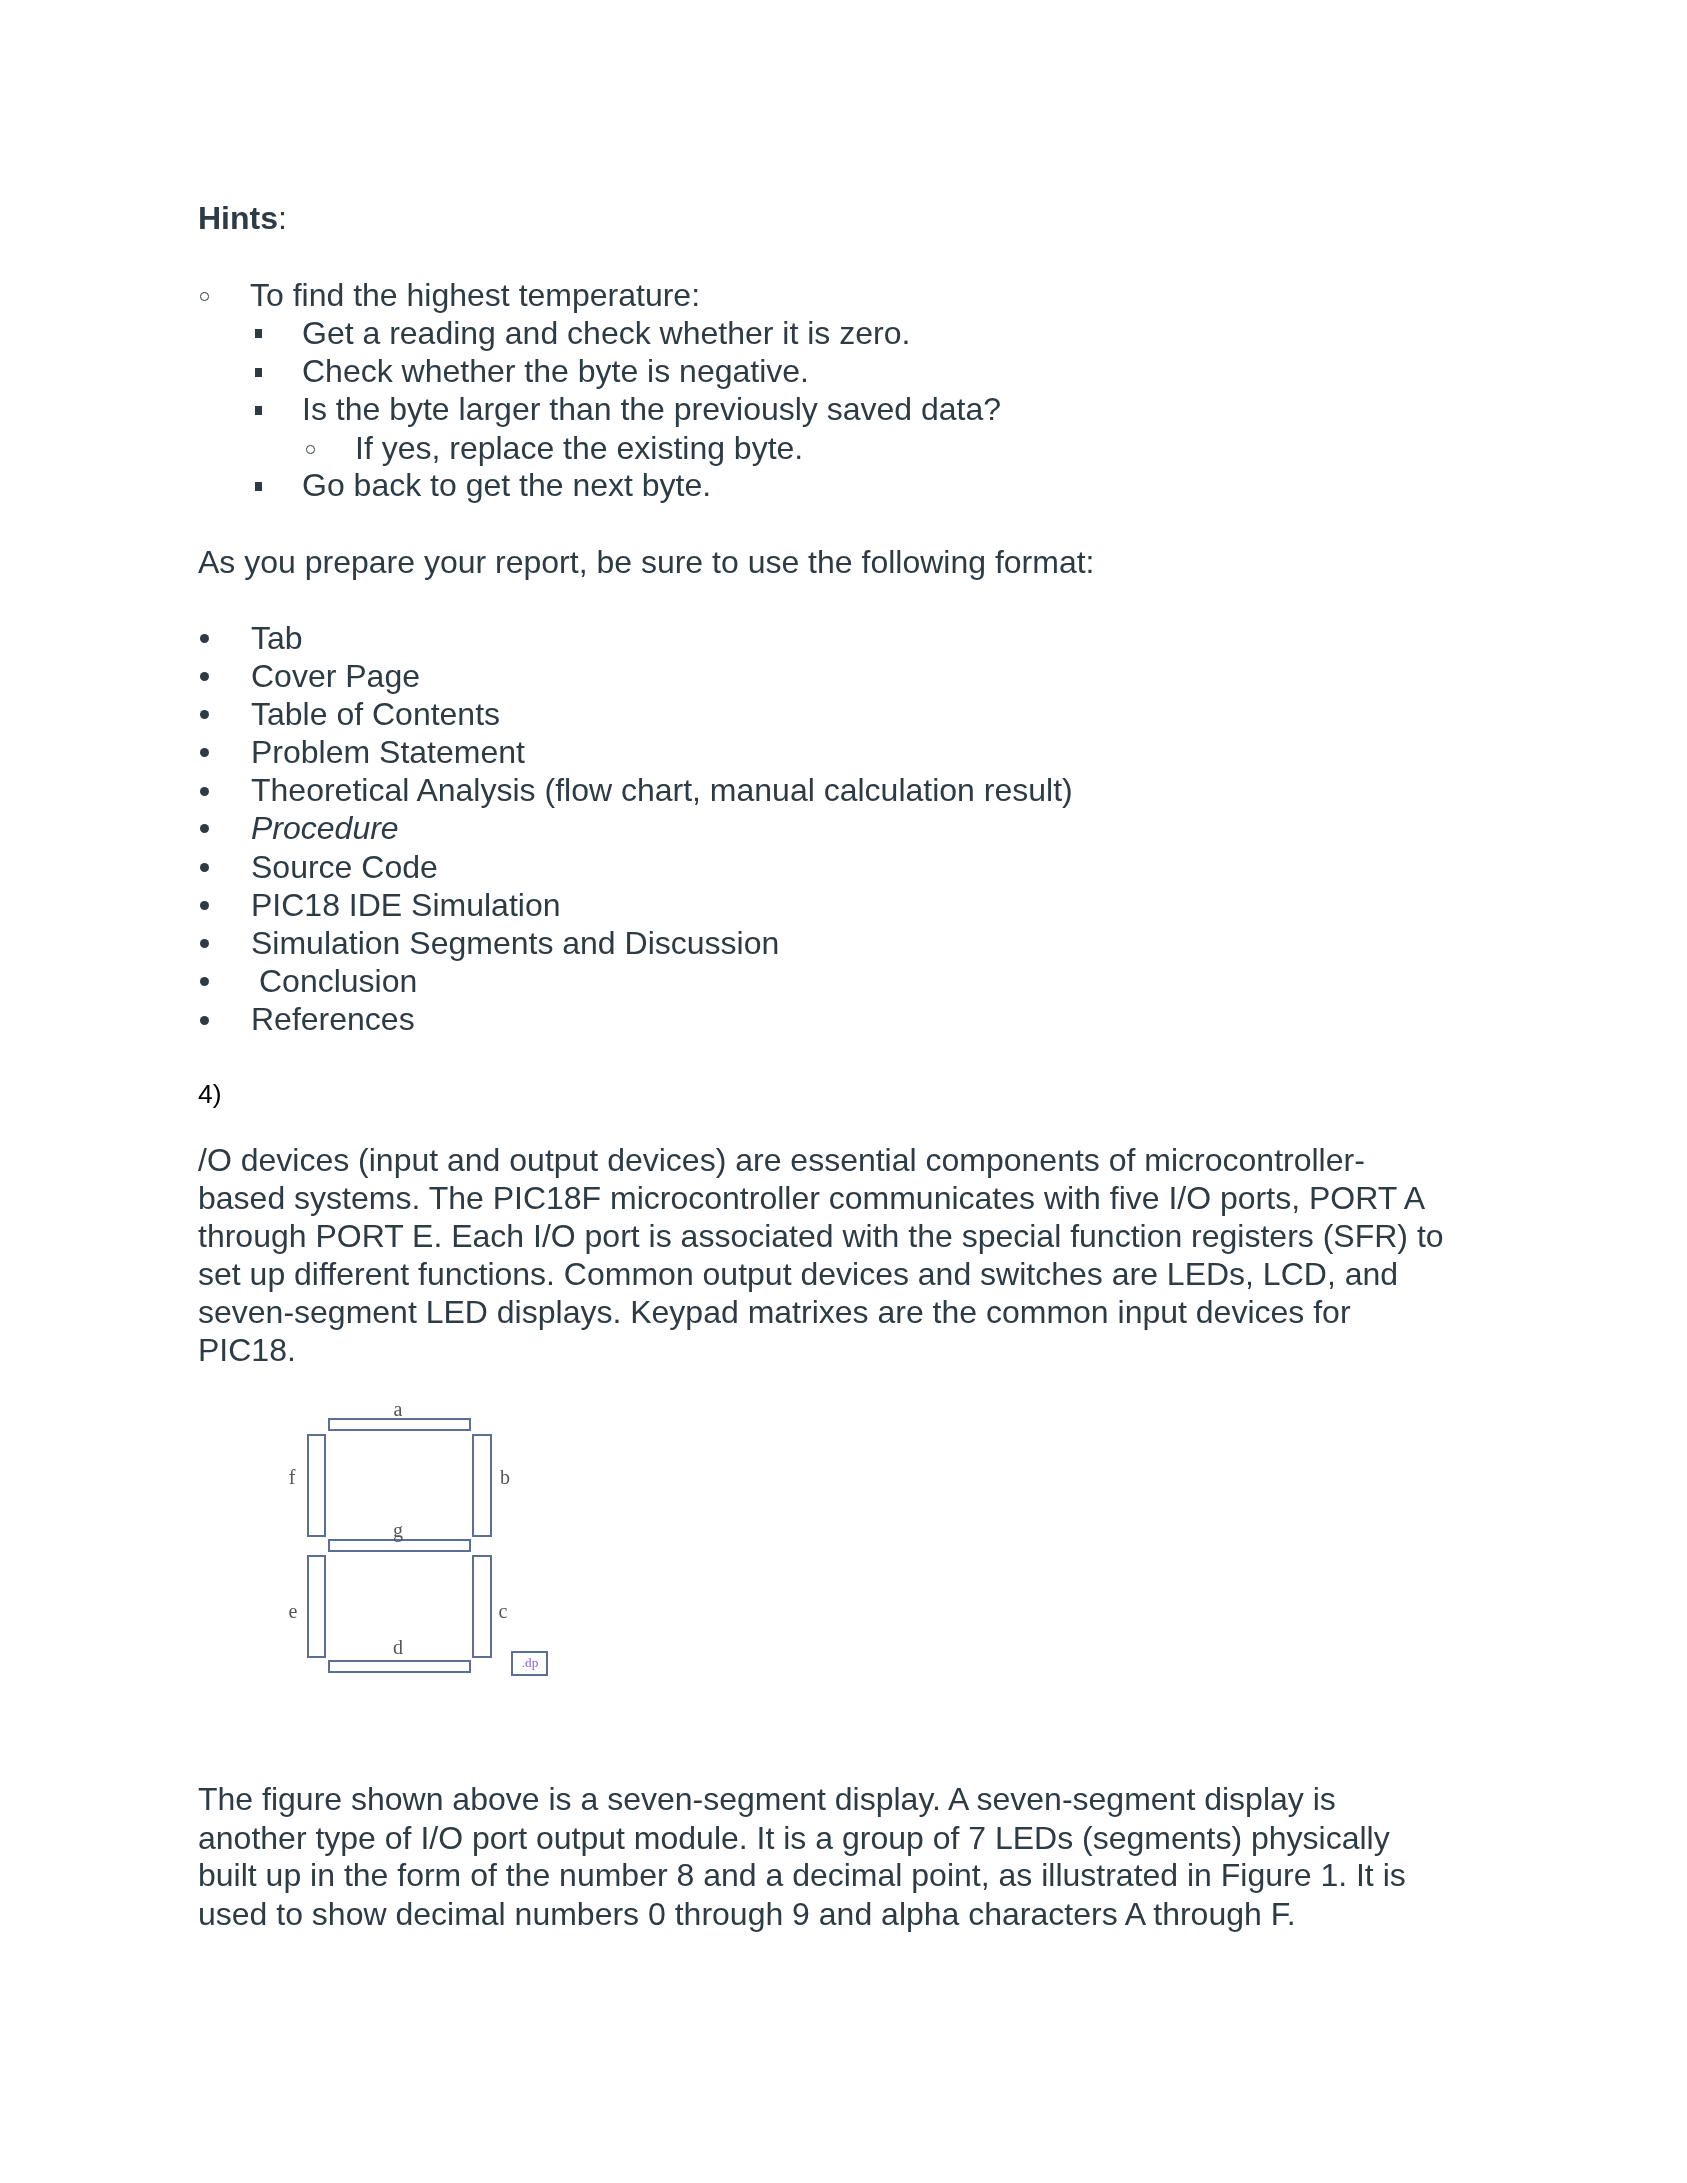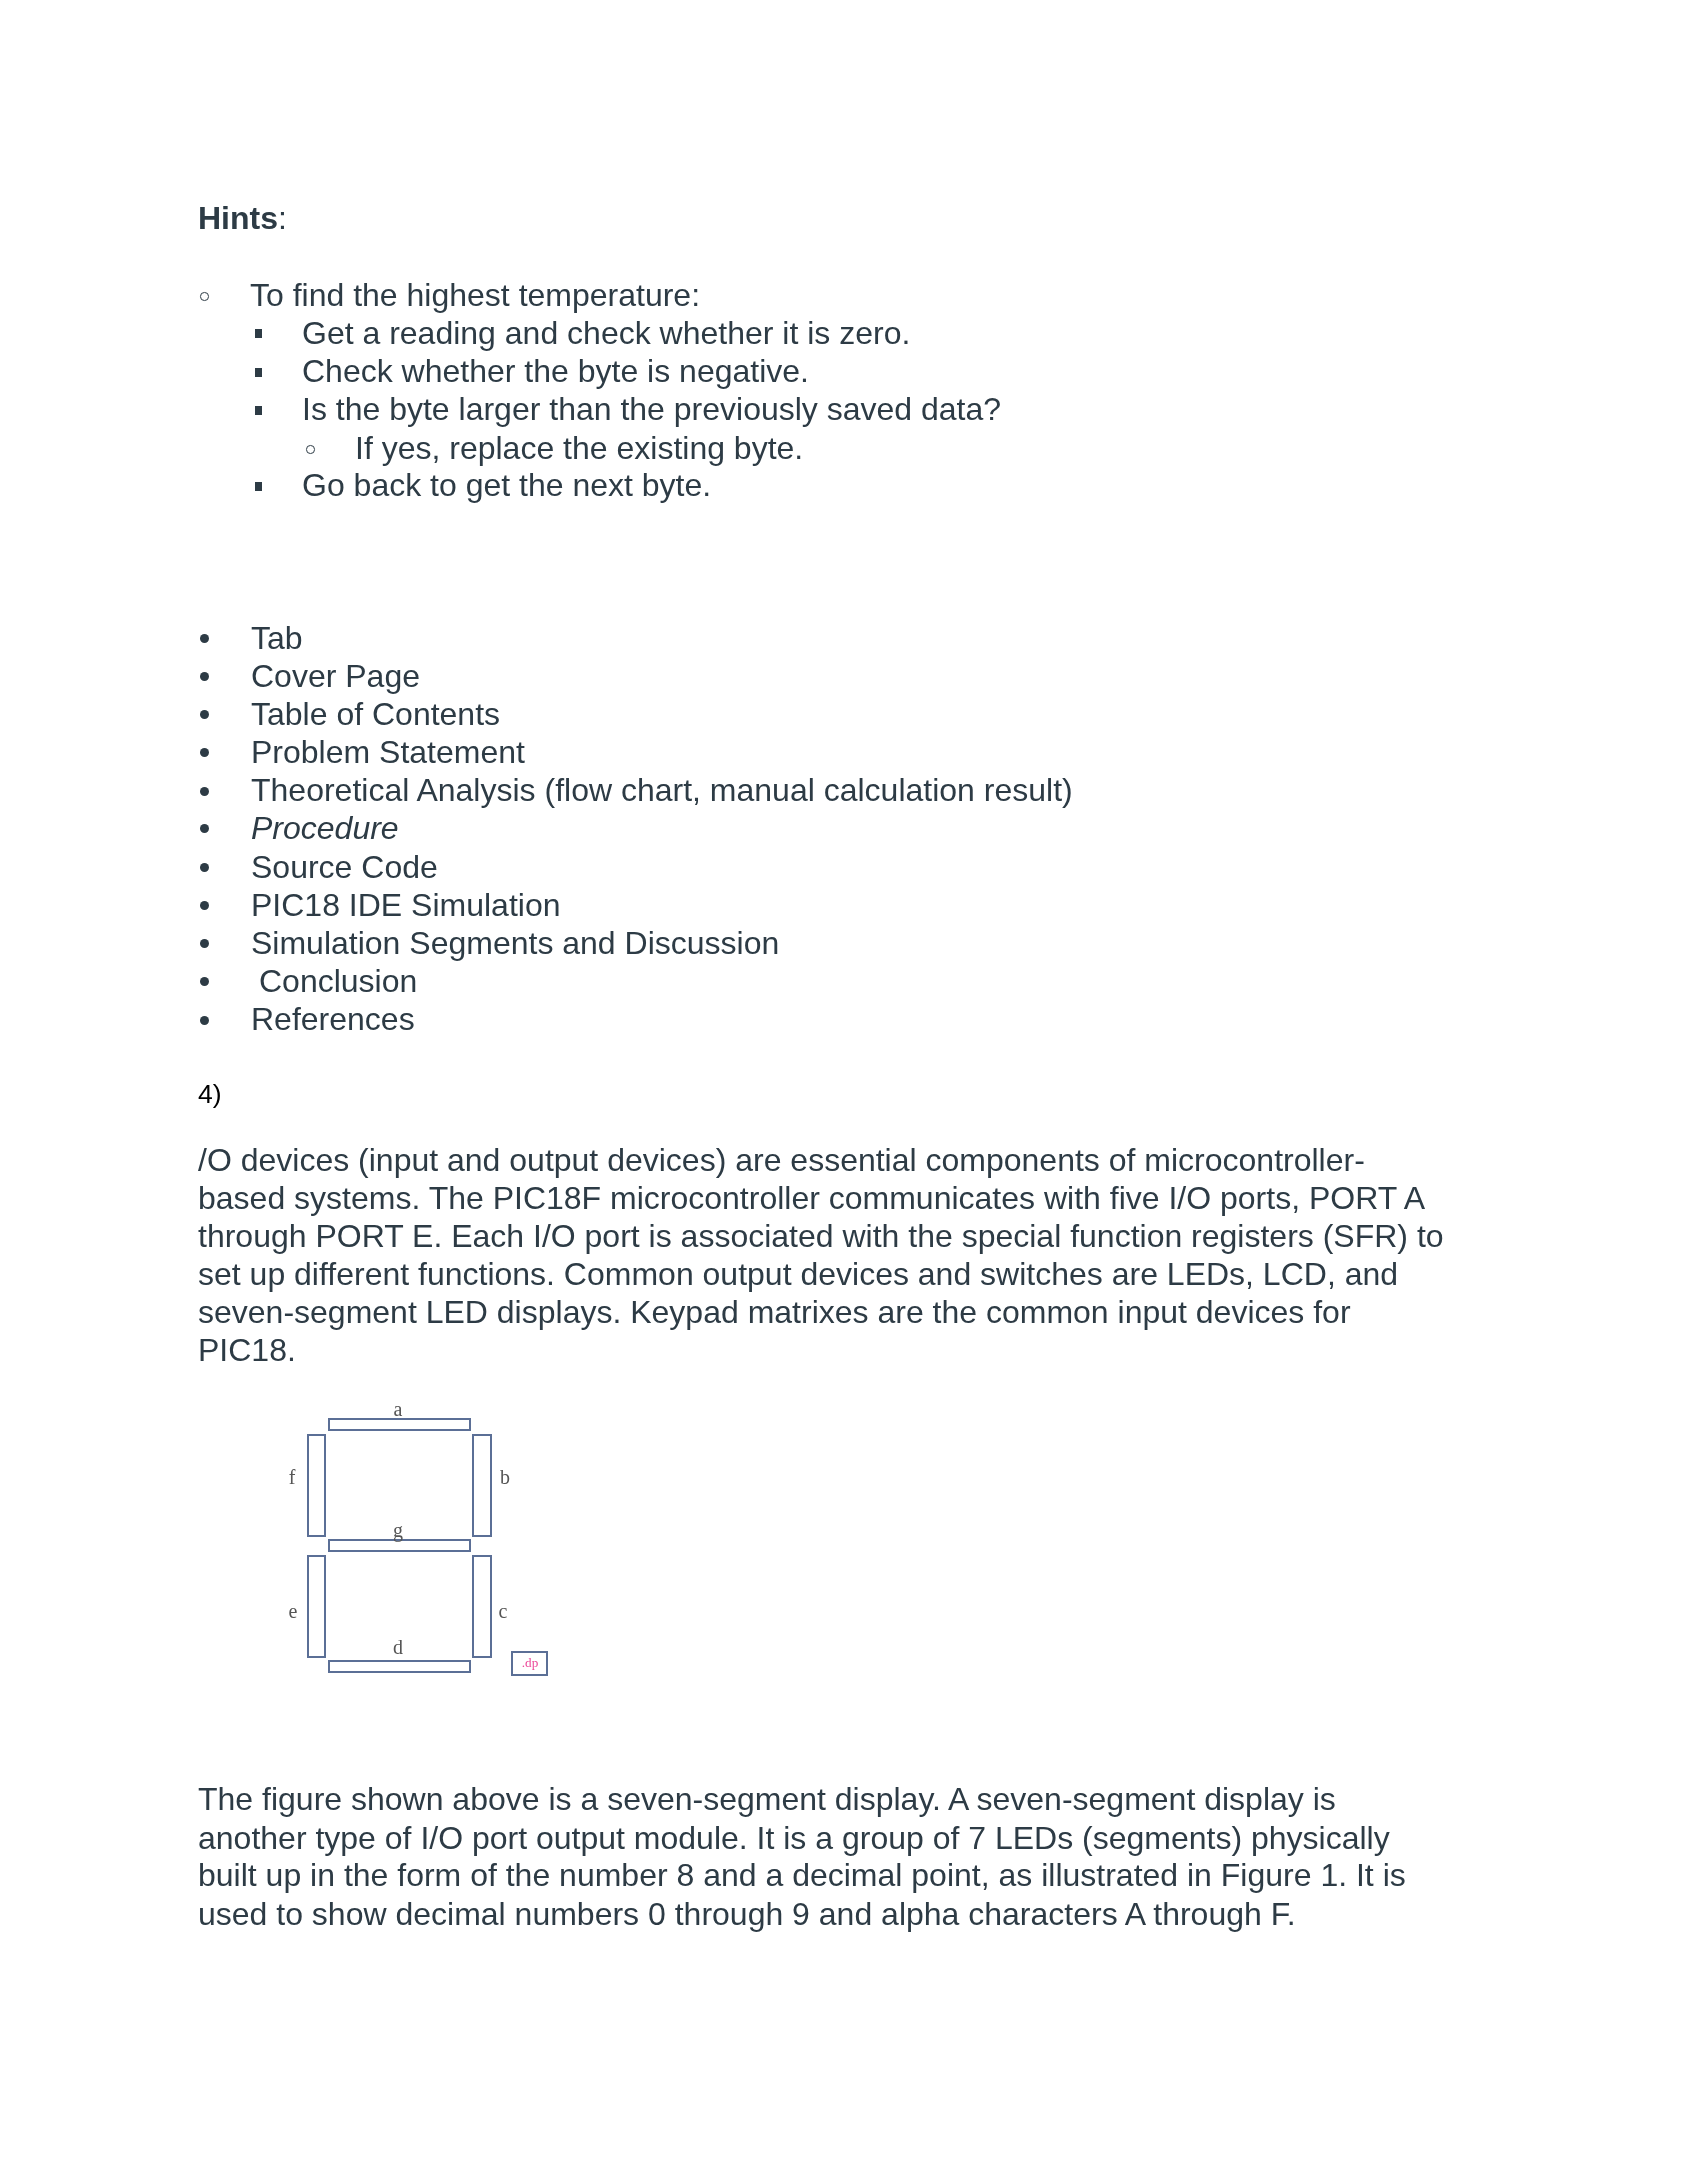--- a/index.html
+++ b/index.html
@@ -23,21 +23,21 @@
   .num-label {
     position: absolute; font-family: "Liberation Sans", sans-serif; font-size: 26.5px;
     color: #000; line-height: 32px;
   }
   .caption { font-style: italic; }
   .seg { position: absolute; border: 2.6px solid #5b6f96; box-sizing: border-box; background: #fff; }
   .seg-label {
     position: absolute; font-family: "Liberation Serif", serif; font-size: 20px;
     color: #555; line-height: 20px; transform: translate(-50%, -50%);
   }
-  .dp-label { font-size: 13.2px; color: #ec4899; }
+  .dp-label { font-size: 13.2px; color: #8b5cf6; }
 </style>
 </head>
 <body>
 
 <div class="page">
 
   <div class="t heading" style="left:198px; top:199px;">
     <b>Hints</b><span>:</span>
   </div>
 
@@ -54,20 +54,21 @@
     <span class="bullet-sq" style="left:255px; top:406px;"></span>
     <div class="t" style="left:302px; top:390px;">Is the byte larger than the previously saved data?</div>
 
     <span class="bullet-o" style="left:306px; top:445px;"></span>
     <div class="t" style="left:355px; top:429px;">If yes, replace the existing byte.</div>
 
     <span class="bullet-sq" style="left:255px; top:482px;"></span>
     <div class="t" style="left:302px; top:466px;">Go back to get the next byte.</div>
   </div>
 
+  <div class="t" style="left:198px; top:543px;">As you prepare your report, be sure to use the following format:</div>
 
   <div>
     <span class="bullet-dot" style="left:200px; top:634px;"></span>
     <div class="t" style="left:251px; top:619px;">Tab</div>
     <span class="bullet-dot" style="left:200px; top:672px;"></span>
     <div class="t" style="left:251px; top:657px;">Cover Page</div>
     <span class="bullet-dot" style="left:200px; top:710px;"></span>
     <div class="t" style="left:251px; top:695px;">Table of Contents</div>
     <span class="bullet-dot" style="left:200px; top:748px;"></span>
     <div class="t" style="left:251px; top:733px;">Problem Statement</div>

